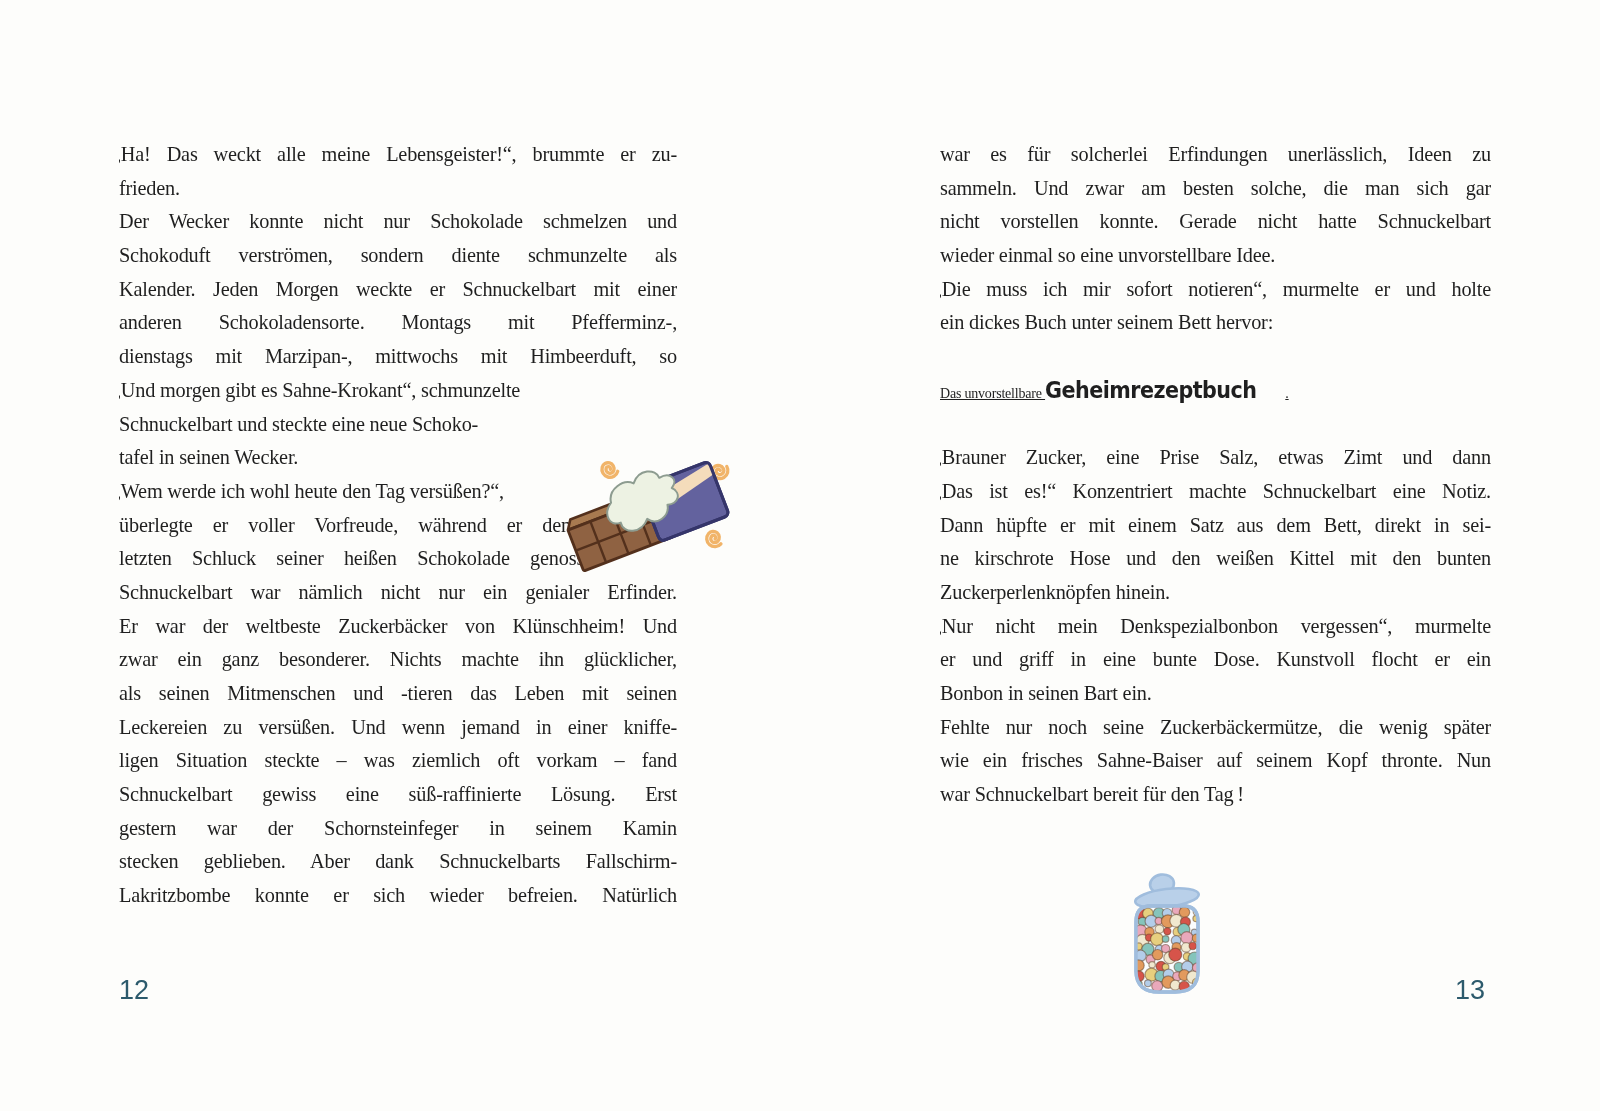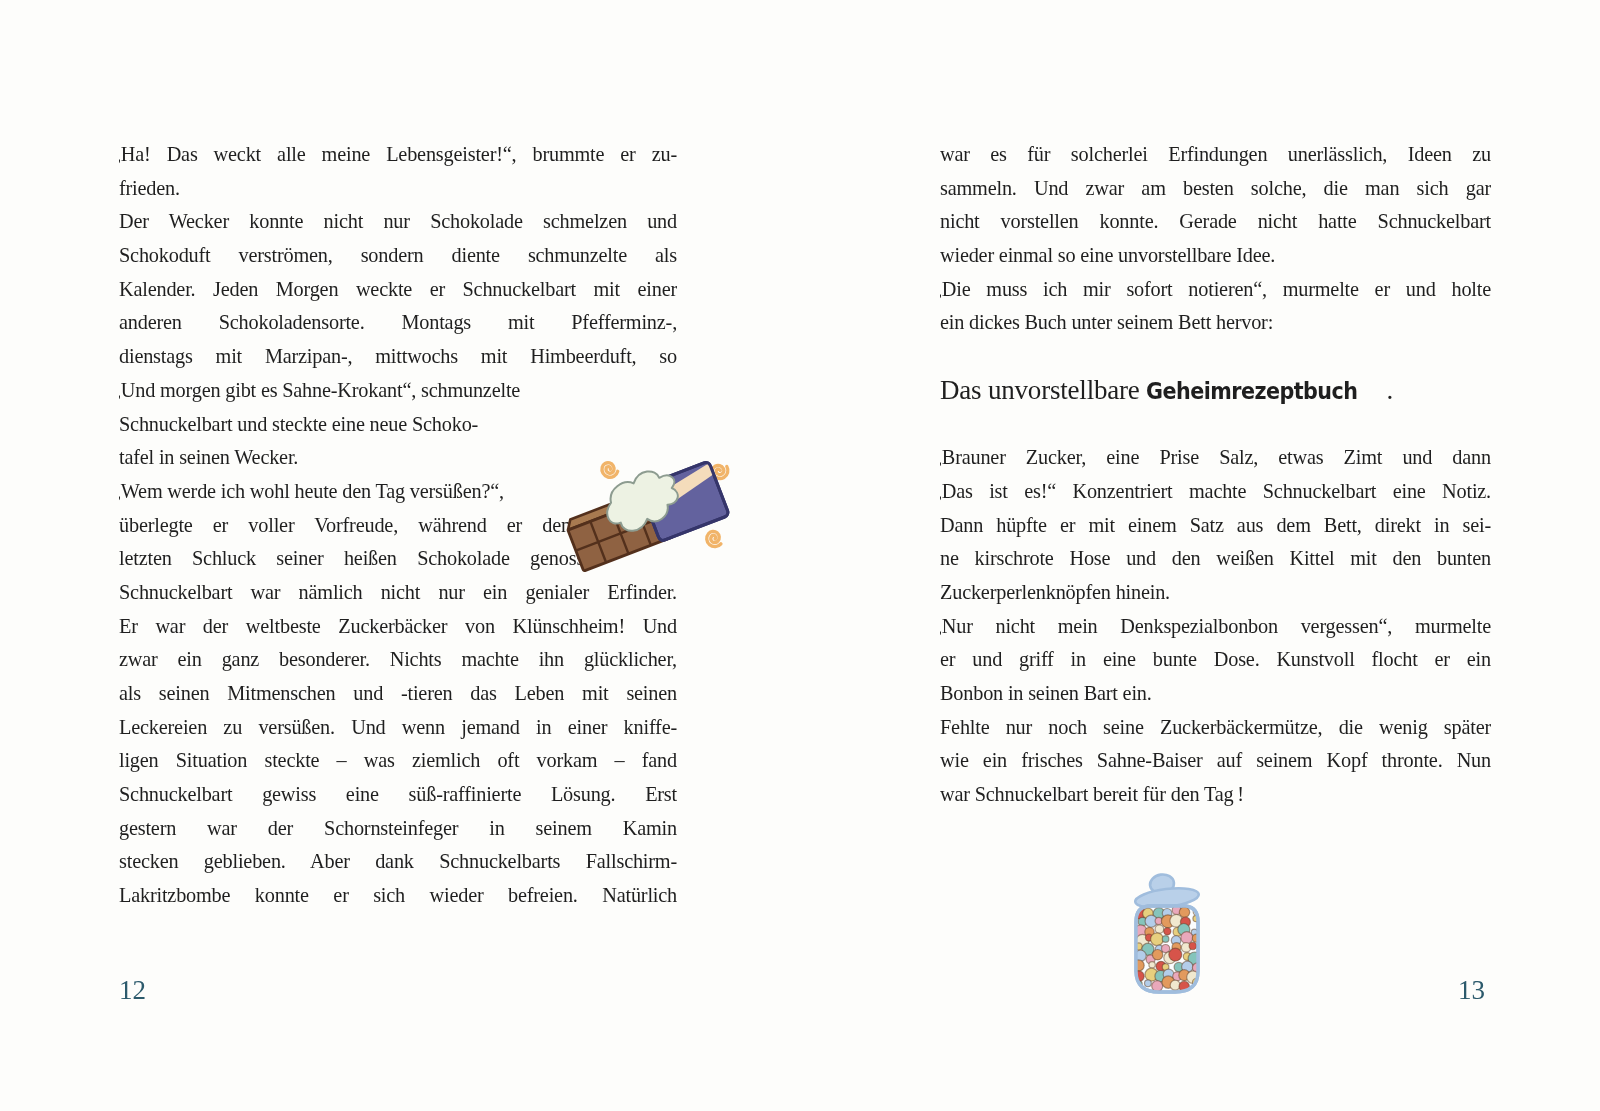--- a/index.html
+++ b/index.html
@@ -12,29 +12,29 @@
   }
   .page-text{position:absolute;}
   .line{
     height:33.7px;line-height:33.7px;
     font-size:20.3px;letter-spacing:-0.2px;
     overflow:hidden;
   }
   .nw{white-space:nowrap;}
   .just{text-align:justify;text-align-last:justify;}
   .hang{text-indent:-7px;}
-  .title-pre,.title-suffix{font-size:27px;}
+  .title-pre,.title-suffix{font-size:14px;text-decoration:underline;}
   .title-highlight{
     font-family:"DejaVu Sans",sans-serif;font-weight:700;
     font-size:23.5px;letter-spacing:-0.6px;
     display:inline-block;transform:scaleX(.88);transform-origin:0 72%;
   }
   .pagenum{
     position:absolute;top:974px;
-    font-family:Liberation Serif, serif;
+    font-family:Liberation Sans, sans-serif;
     font-size:27px;line-height:32px;
     color:var(--page_number,#2c5a6c);
   }
   .pagenum.left{left:119px;}
   .pagenum.right{left:934px;width:551px;text-align:right;}
   .illus{position:absolute;}
   #choco-illus{left:566px;top:438px;}
   #jar-illus{left:1120px;top:872px;}
 </style>
 </head>

